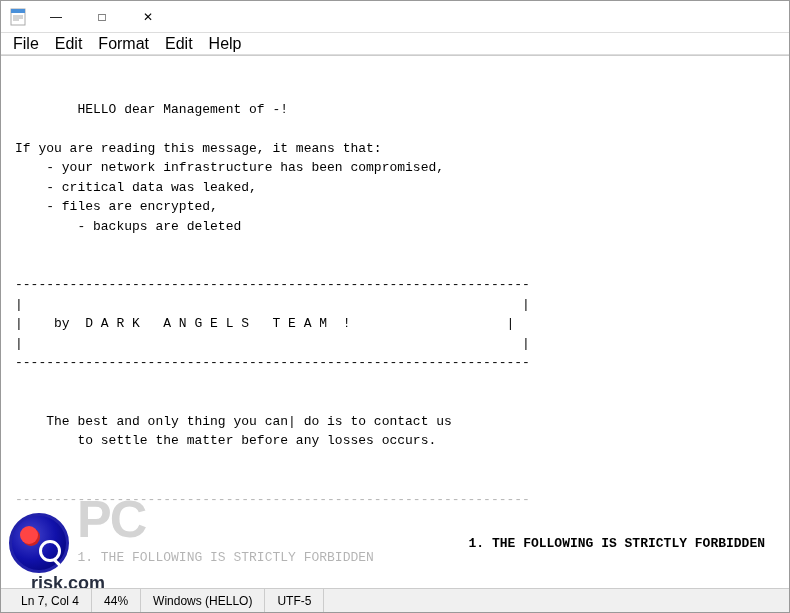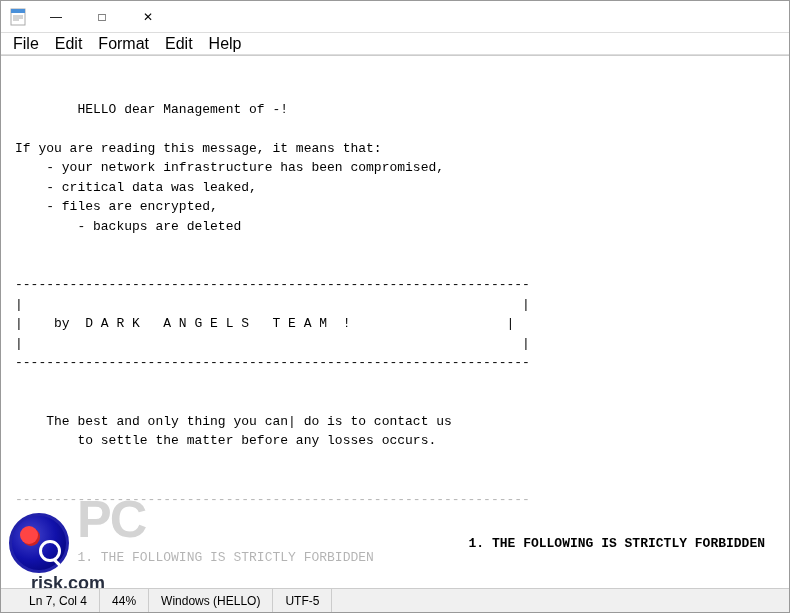--- a/index.html
+++ b/index.html
@@ -137,21 +137,21 @@
       border: 3px solid #f0f0f0;
     }
 
     
     .status-bar {
       height: 24px;
       background: #f0f0f0;
       border-top: 1px solid #ccc;
       display: flex;
       align-items: center;
-      padding: 0 16px;
+      padding: 0 8px;
       font-family: 'Segoe UI', Arial, sans-serif;
       font-size: 12px;
       color: #000;
       gap: 0;
     }
 
     .status-section {
       padding: 0 12px;
       border-right: 1px solid #ccc;
       height: 100%;

